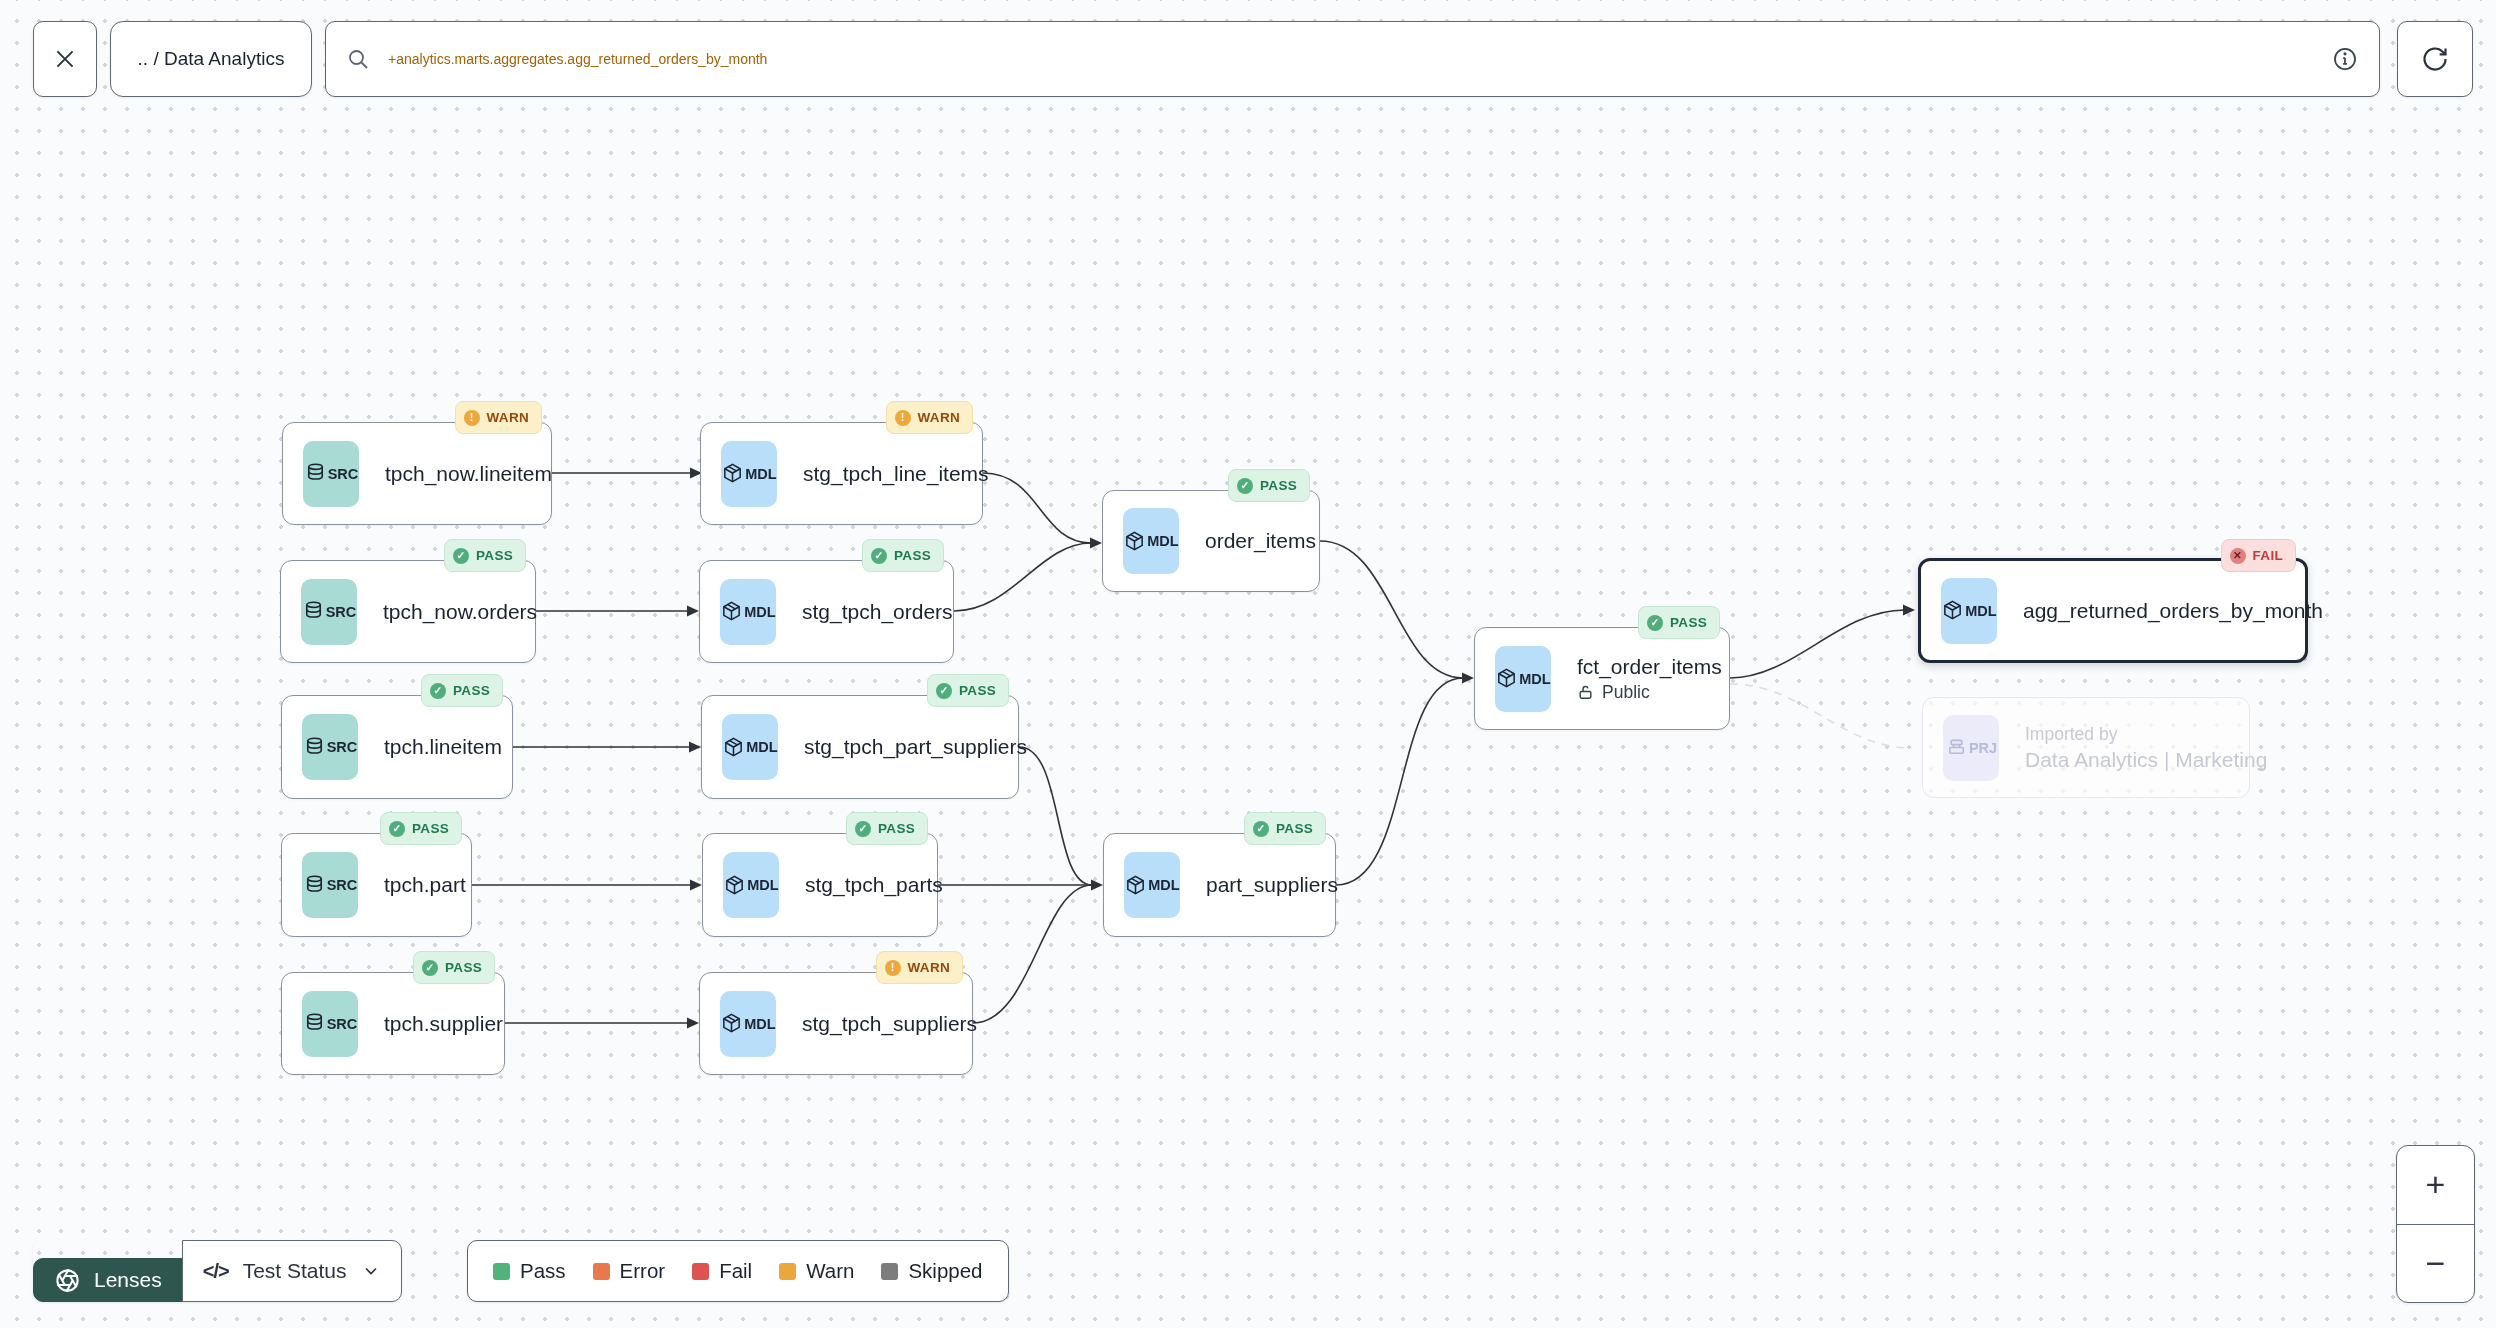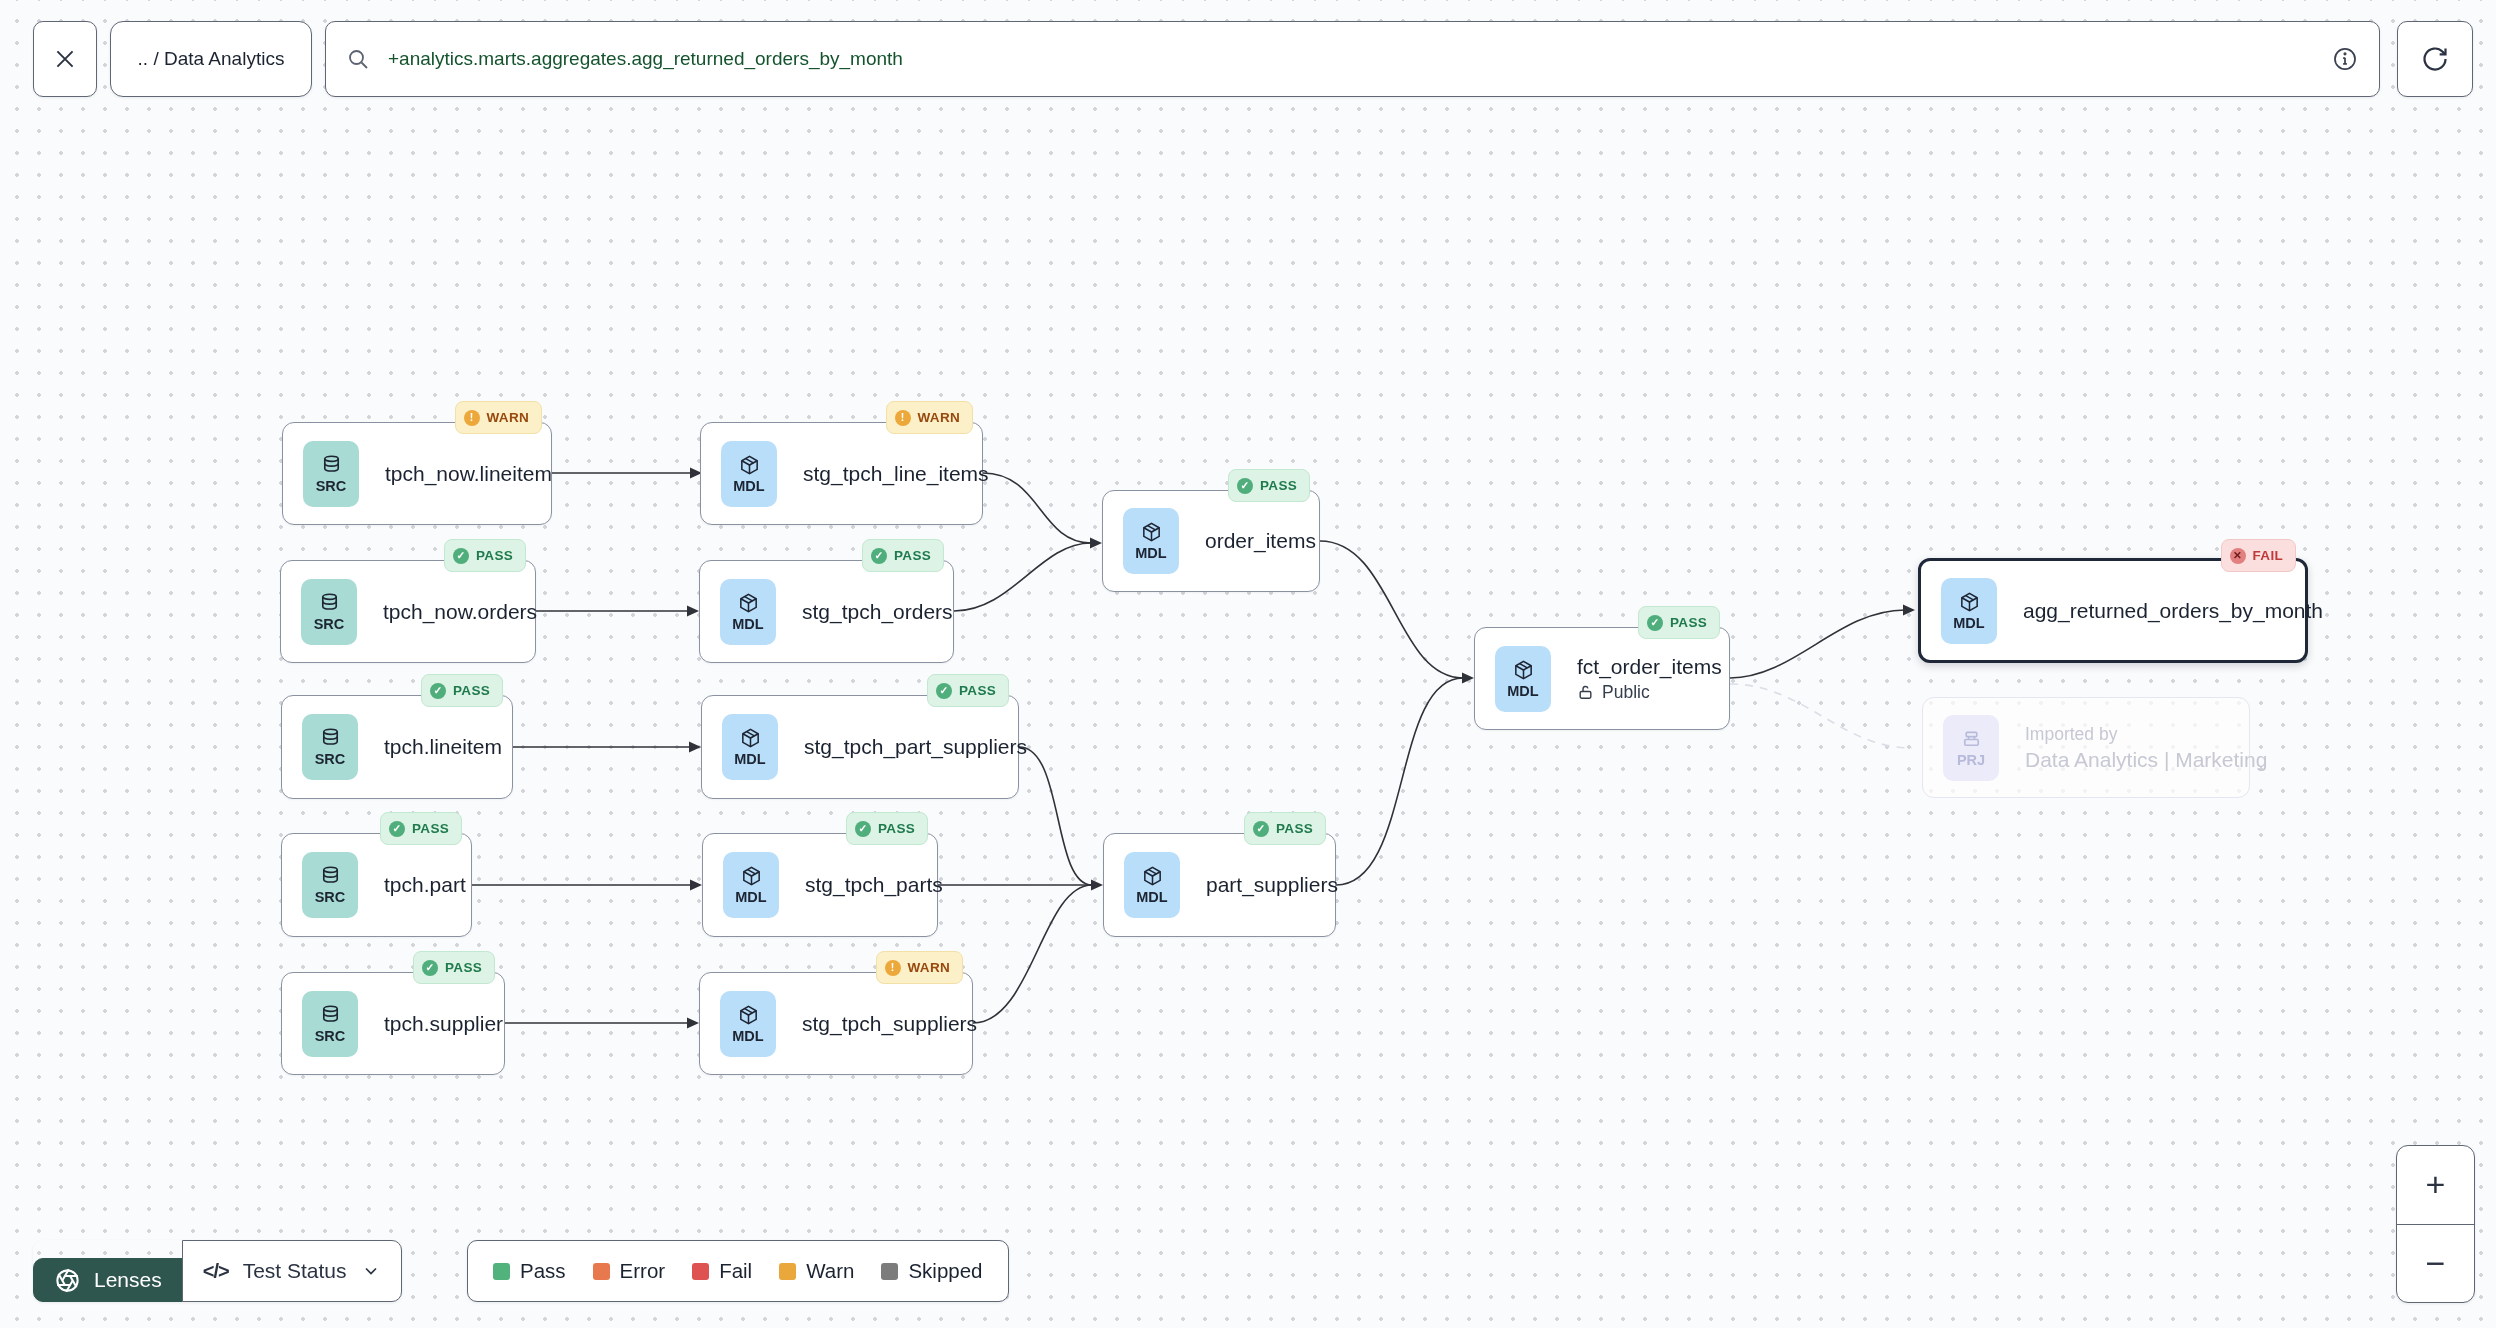--- a/index.html
+++ b/index.html
@@ -23,38 +23,38 @@
   .close-btn { left:33px; width:64px; }
   .crumb-btn { left:110px; width:202px; font-size:19px;border-radius:13px; }
   .searchbar {
     position:absolute; top:21px; left:325px; width:2055px; height:76px;
     background:#fff; border:1.8px solid #5f6775; border-radius:10px;
     display:flex; align-items:center; gap:16px; padding:0 20px;
     box-sizing:border-box; box-shadow:0 1px 3px rgba(20,24,35,.07);
   }
   .searchbar input {
     flex:1; border:none; outline:none; font-family:"Liberation Sans",sans-serif;
-    font-size:19px; color:#14532d; background:transparent;
+    font-size:14px; color:#a16207; background:transparent;
   }
   .refresh-btn { left:2397px; width:76px; }
   .icon { display:block; flex:none; }
   
   .node {
     position:absolute; background:#fff; border:1.6px solid #8a92a2; border-radius:12px;
     display:flex; align-items:center; gap:26px; padding-left:20px;
     box-sizing:border-box; z-index:2; cursor:pointer;
     box-shadow:0 1px 2px rgba(25,30,45,.05);
   }
   .node.selected { border:3px solid #1f2839; box-shadow:0 3px 8px rgba(25,30,45,.18); }
   .node.ghost {
     border-color:#e5e6f0; background:rgba(253,253,255,.72); box-shadow:none; cursor:default;
   }
   .chip {
     width:56px; height:66px; border-radius:10px; flex:none;
-    display:flex; flex-direction:column; align-items:center; justify-content:center;
+    display:flex; flex-direction:row; align-items:center; justify-content:center;
     gap:1px; font-size:14.5px; font-weight:600; color:#1d2533;
   }
   .chip.src { background:#a7dbd4; }
   .chip.mdl { background:#b8defa; }
   .chip.prj { background:#ebebf9; color:#b7bada; }
   .nlabel { font-size:21px; white-space:nowrap; }
   .nlabel-col { display:flex; flex-direction:column; gap:3px; }
   .vis { display:flex; align-items:center; gap:8px; font-size:17.5px; color:#353e4c;text-align:center; }
   .ghost-line1 { font-size:17.5px; color:#c6c8d3; }
   .ghost-line2 { font-size:21px; color:#c6c8d3; white-space:nowrap; }

